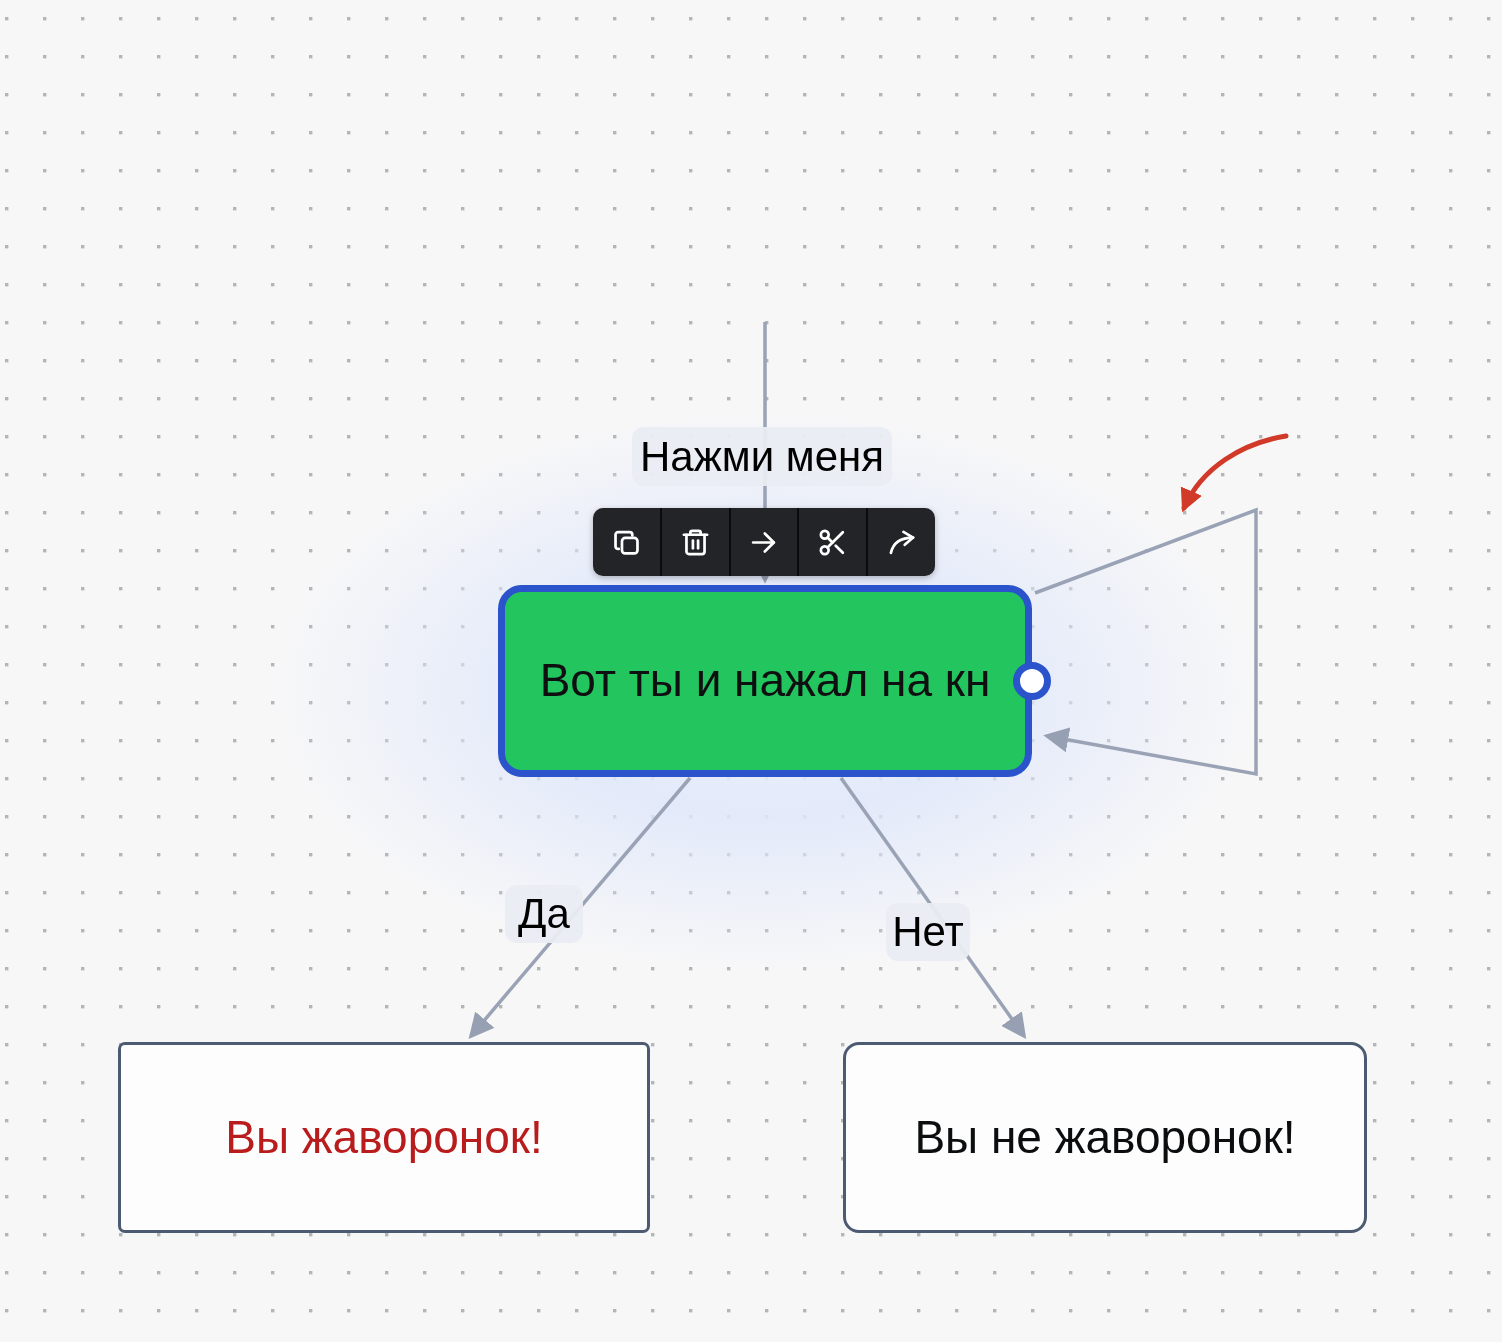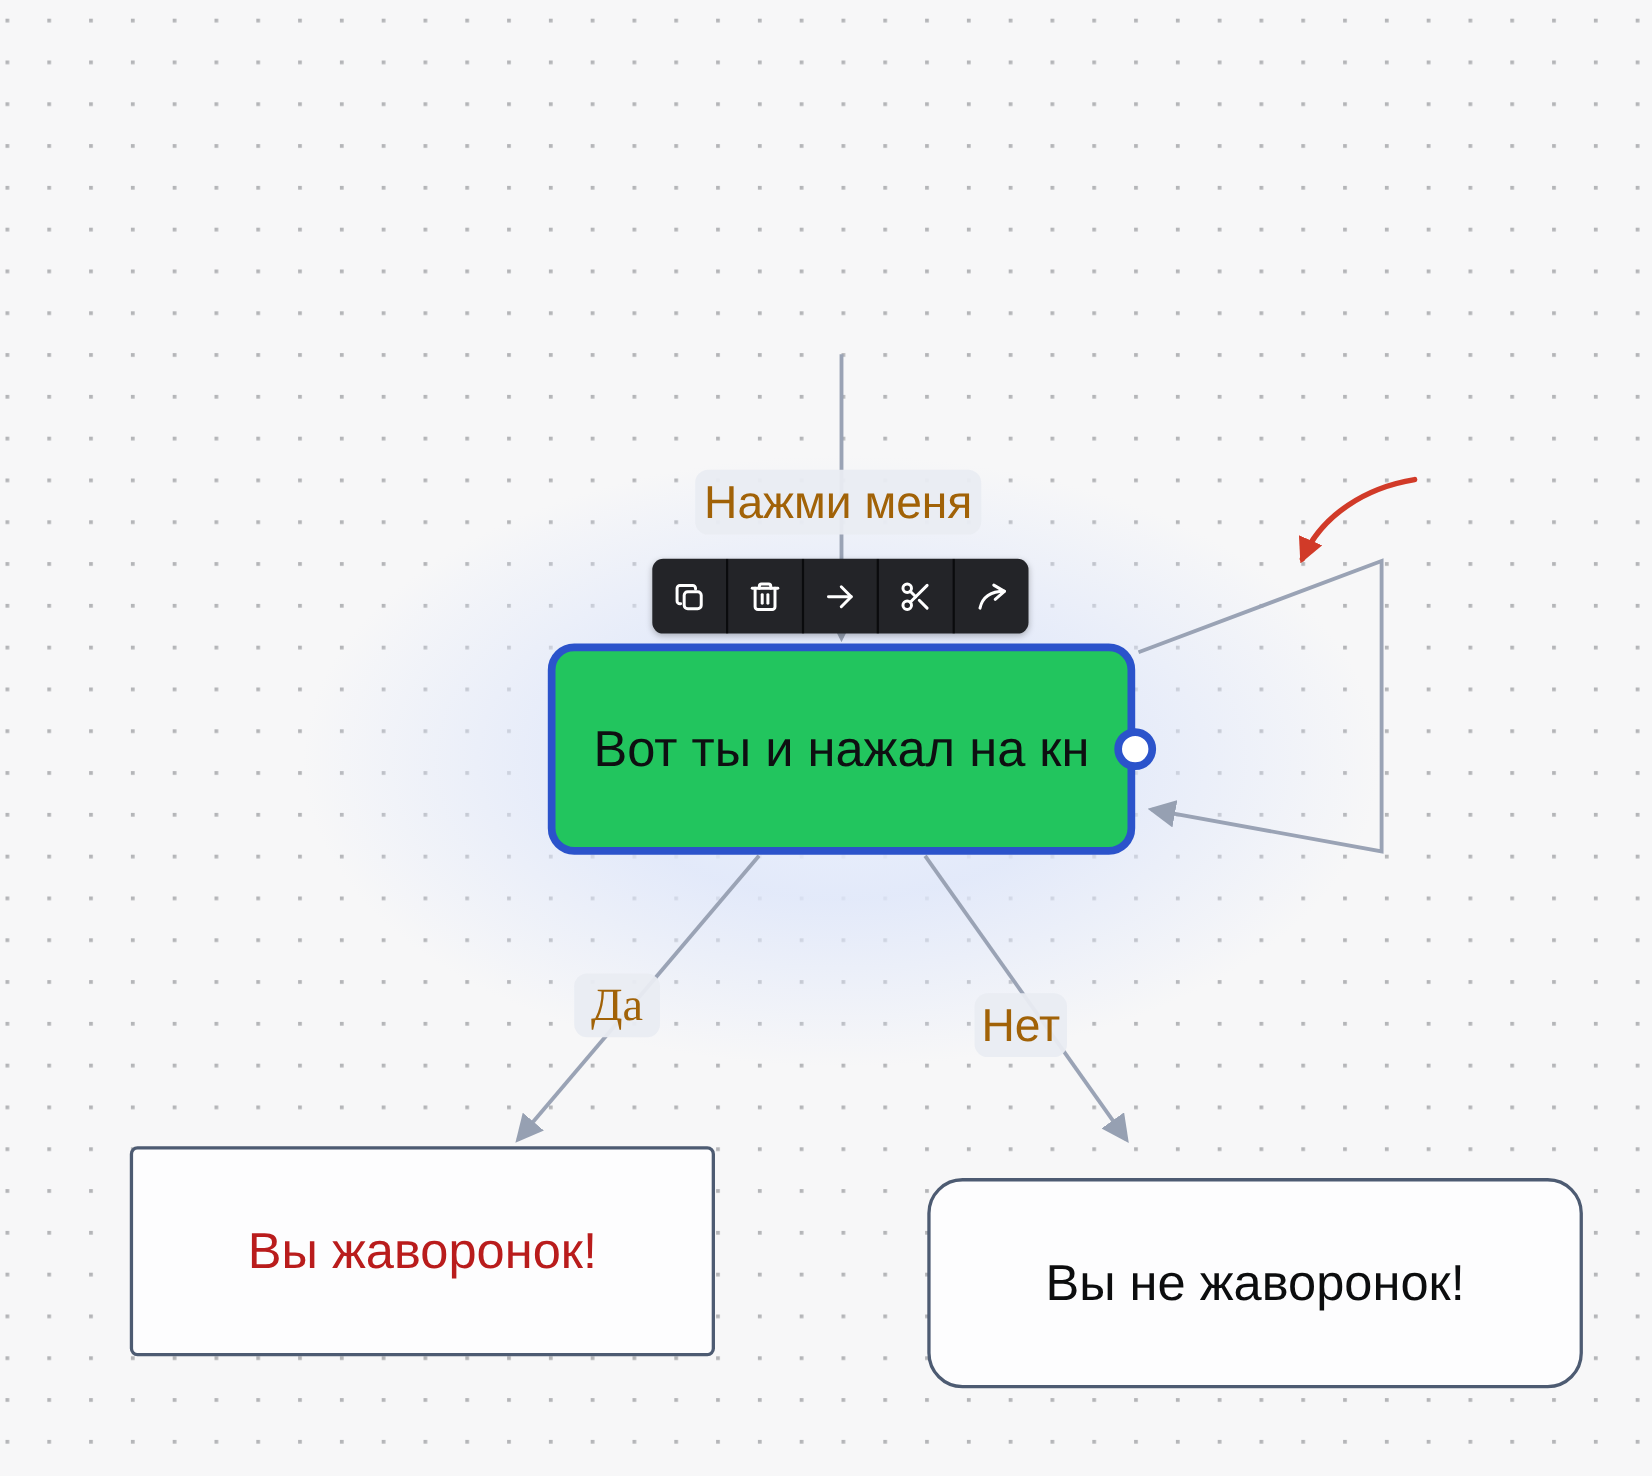--- a/index.html
+++ b/index.html
@@ -26,38 +26,37 @@
     left:498px;top:585px;width:534px;height:192px;
     background:#22c55e;border:7px solid #2b53cb;border-radius:24px;
     color:#0e0f11;
   }
   #node-lark{
     left:118px;top:1042px;width:532px;height:191px;
     background:#fdfdfe;border:3px solid #4d5b72;border-radius:7px;
     color:#b91c1c;
   }
   #node-notlark{
-    left:843px;top:1042px;width:596px;height:191px;
-    background:#fdfdfe;border:3px solid #4d5b72;border-radius:32px;
+    left:843px;top:1042px;width:524px;height:191px;
+    background:#fdfdfe;border:3px solid #4d5b72;border-radius:16px;
     color:#0c0d0e;
-    margin-top:29px;
   }
   #handle-right{
     position:absolute;z-index:4;left:1013px;top:662px;
     width:38px;height:38px;box-sizing:border-box;
     background:#ffffff;border:7px solid #2b53cb;border-radius:50%;
   }
   .edge-label{
     position:absolute;z-index:2;
     display:flex;align-items:center;justify-content:center;
     background:rgba(233,236,242,0.95);border-radius:12px;
-    color:#a16207;font-size:42px;font-weight:500;white-space:nowrap;
+    color:#000000;font-size:42px;font-weight:500;white-space:nowrap;
   }
   #label-start{left:632px;top:427px;width:260px;height:59px;}
-  #label-yes{left:522px;top:885px;width:78px;height:58px;font-family:Liberation Serif, serif;}
+  #label-yes{left:505px;top:885px;width:78px;height:58px;}
   #label-no{left:886px;top:903px;width:84px;height:58px;}
   #toolbar{
     position:absolute;z-index:5;left:593px;top:508px;width:342px;height:68px;
     background:#232428;border-radius:10px;
     display:flex;align-items:stretch;overflow:hidden;
     box-shadow:0 2px 6px rgba(0,0,0,0.25);
   }
   .tb-btn{
     flex:1 1 0;display:flex;align-items:center;justify-content:center;
     background:transparent;border:none;padding:0;cursor:pointer;

